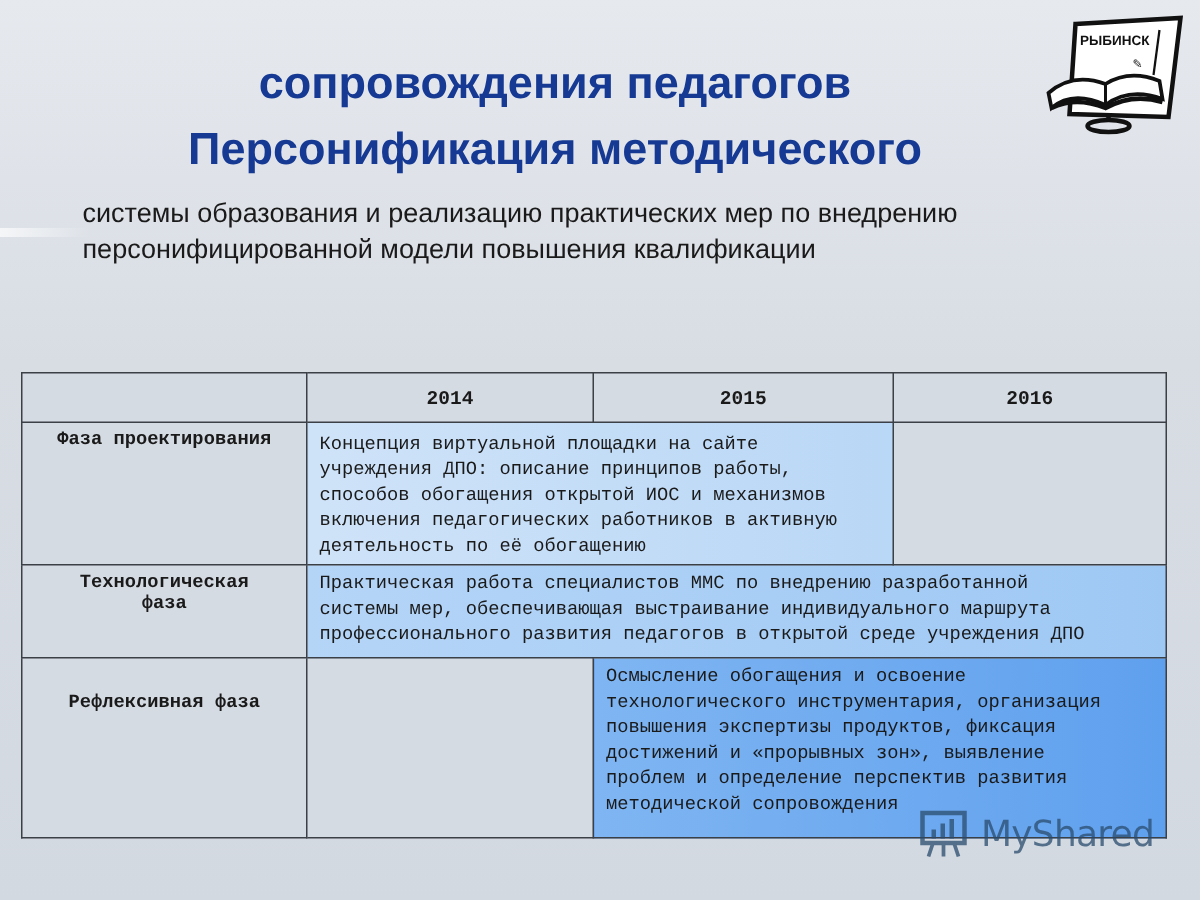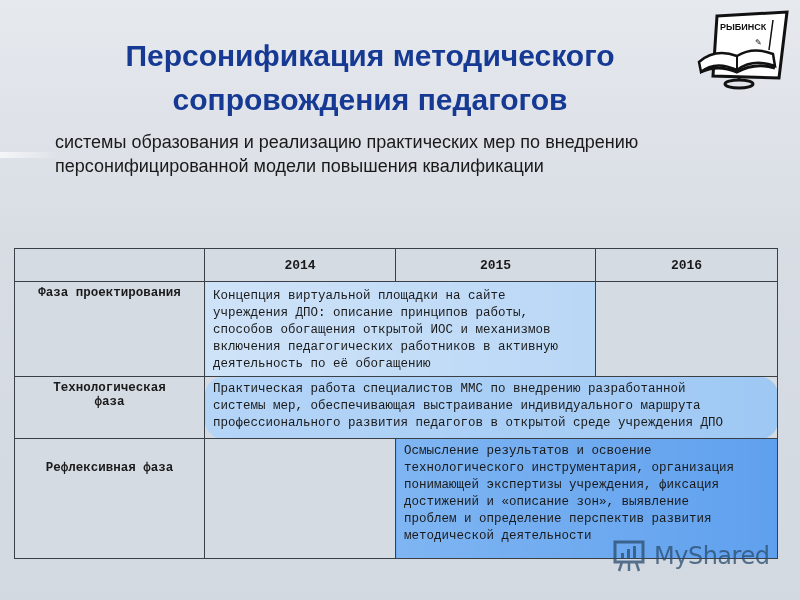--- a/index.html
+++ b/index.html
@@ -46,41 +46,41 @@
     }
     td.phase-name {
       background: #d5dbe3; font-weight: bold; font-size: 12.5px;
       text-align: center; vertical-align: middle; padding: 4px 6px;
     }
     td.phase-name.top { vertical-align: top; padding-top: 22px; text-align: center; }
     td.cell {
       font-size: 12.5px; line-height: 17px; padding: 3px 8px;
     }
     td.light { background: linear-gradient(90deg, #cfe3f8, #b9d7f6); }
-    td.mid { background: linear-gradient(90deg, #b5d5f7, #9ec8f4); border-radius: 18px; }
+    td.mid { background: linear-gradient(90deg, #b5d5f7, #9ec8f4); }
     td.strong { background: linear-gradient(90deg, #7fb5f2, #5fa0ee); }
     td.empty { background: #d5dbe3; }
     .cell-line { display: block; white-space: nowrap; }
     .watermark {
       position: absolute; left: 612px; top: 538px; height: 36px;
       display: flex; align-items: center; gap: 8px; opacity: 0.75;
     }
     .watermark .wm-text {
       font-family: "DejaVu Sans", sans-serif; font-size: 24px; color: #2a4c6e;
       letter-spacing: -0.5px;
     }
   </style>
 </head>
 <body>
 
 <div class="slide">
 
   <div class="title">
+    <div>сопровождения педагогов</div>
     <div>Персонификация методического</div>
-    <div>сопровождения педагогов</div>
   </div>
 
   <div class="logo">
     <svg width="100" height="80" viewBox="0 0 100 80">
       <polygon points="24,6 94,2 86,68 20,66" fill="#ffffff" stroke="#111" stroke-width="3"></polygon>
       <line x1="80" y1="10" x2="76" y2="40" stroke="#111" stroke-width="1.5"></line>
       <text x="27" y="20" font-family="Liberation Sans, sans-serif" font-size="9" font-weight="bold" fill="#111">РЫБИНСК</text>
       <text x="62" y="35" font-size="8" fill="#111">✎</text>
       <path d="M6,52 Q22,38 44,46 Q60,36 80,44 L82,56 Q60,48 44,60 Q22,50 8,62 Z" fill="#fff" stroke="#111" stroke-width="2.5"></path>
       <path d="M8,62 Q24,54 44,62 Q62,52 82,58" fill="none" stroke="#111" stroke-width="3"></path>
@@ -129,26 +129,26 @@
       <td class="cell mid" colspan="3" style="padding-top:4px">
         <span class="cell-line">Практическая работа специалистов ММС по внедрению разработанной</span>
         <span class="cell-line">системы мер, обеспечивающая выстраивание индивидуального маршрута</span>
         <span class="cell-line">профессионального развития педагогов в открытой среде учреждения ДПО</span>
       </td>
     </tr>
     <tr style="height:120px">
       <td class="phase-name top">Рефлексивная фаза</td>
       <td class="empty"></td>
       <td class="cell strong" colspan="2" style="padding-top:4px">
-        <span class="cell-line">Осмысление результатов и освоение</span>
+        <span class="cell-line">Осмысление обогащения и освоение</span>
         <span class="cell-line">технологического инструментария, организация</span>
-        <span class="cell-line">понимающей экспертизы учреждения, фиксация</span>
-        <span class="cell-line">достижений и «описание зон», выявление</span>
+        <span class="cell-line">повышения экспертизы продуктов, фиксация</span>
+        <span class="cell-line">достижений и «прорывных зон», выявление</span>
         <span class="cell-line">проблем и определение перспектив развития</span>
-        <span class="cell-line">методической деятельности</span>
+        <span class="cell-line">методической сопровождения</span>
       </td>
     </tr>
   </tbody>
     </table>
 
   <div class="watermark">
     <svg width="34" height="34" viewBox="0 0 34 34">
       <rect x="3" y="3" width="28" height="20" fill="none" stroke="#2a4c6e" stroke-width="3"></rect>
       <rect x="9" y="14" width="3" height="6" fill="#2a4c6e"></rect>
       <rect x="15" y="10" width="3" height="10" fill="#2a4c6e"></rect>

